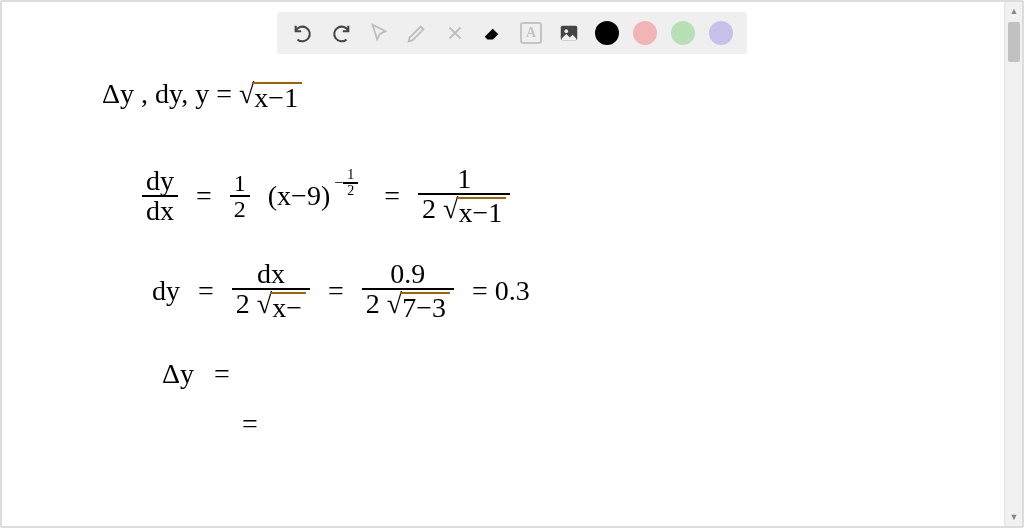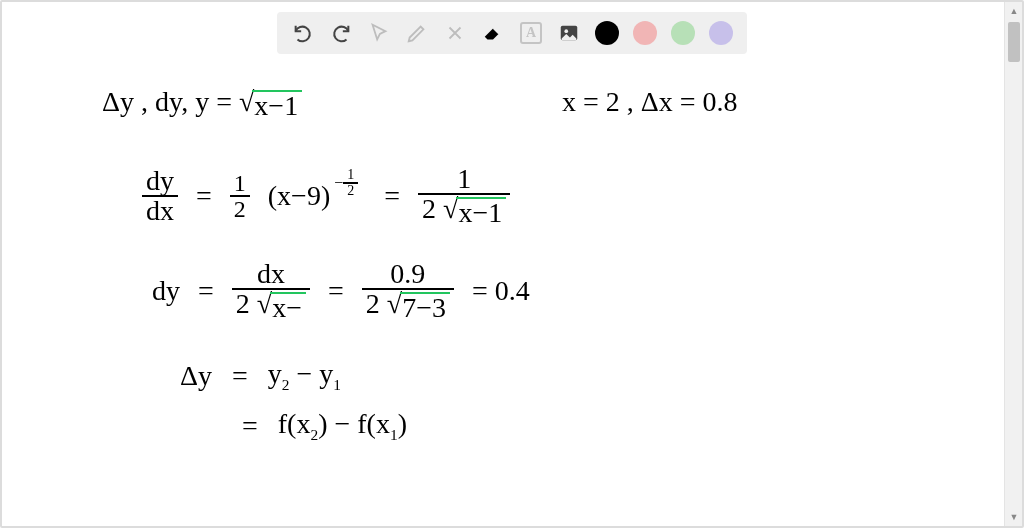--- a/index.html
+++ b/index.html
@@ -103,21 +103,21 @@
   }
   .sqrt {
     display: inline-flex;
     align-items: flex-start;
   }
   .sqrt .radsign {
     font-size: 1em;
     margin-right: -2px;
   }
   .sqrt .radicand {
-    border-top: 2px solid #22c55e;
+    border-top: 2px solid #a16207;
     padding: 0 4px 0 2px;
     margin-top: 2px;
   }
   .frac {
     display: inline-flex;
     flex-direction: column;
     align-items: center;
     vertical-align: middle;
   }
   .frac .num, .frac .den { padding: 0 4px; }
@@ -180,28 +180,27 @@
   </div>
 
   <div class="scrollbar-track">
     <div class="scrollbar-arrow-up">▲</div>
     <div class="scrollbar-thumb"></div>
     <div class="scrollbar-arrow-down">▼</div>
   </div>
 
   <div class="canvas">
 
-    <div class="hand" style="left:90px; top:20px;margin-top:8px;">
+    <div class="hand" style="left:90px; top:20px;">
       <span>Δy  ,  dy,    y =</span>
       <span class="sqrt">
         <span class="radsign">√</span>
           <span class="radicand">x−1</span>
       </span>
     </div>
-    <div class="hand" style="left:550px; top:28px;">x = 2 ,  Δx = 0.8</div>
 
     <div class="hand" style="left:130px; top:105px; display:flex; align-items:center; gap:18px;">
       <span class="frac">
         <span class="num">dy</span>
         <span class="bar"></span>
         <span class="den">dx</span>
       </span>
       <span>=</span>
       <span class="frac" style="font-size:24px;">
         <span class="num">1</span>
@@ -252,34 +251,27 @@
         <span class="num">0.9</span>
         <span class="bar"></span>
         <span class="den">
           <span>2</span>
           <span class="sqrt">
               <span class="radsign">√</span>
               <span class="radicand">7−3</span>
             </span>
         </span>
       </span>
-      <span>= 0.4</span>
-    </div>
-
-    <div class="hand" style="left:168px; top:300px; display:flex; align-items:center; gap:20px;">
+      <span>= 0.3</span>
+    </div>
+
+    <div class="hand" style="left:150px; top:300px; display:flex; align-items:flex-end; gap:20px;">
       <span>Δy</span>
       <span>=</span>
-      <span>
-        <span>y</span><span class="sub">2</span>
-        <span>− y</span><span class="sub">1</span>
-      </span>
     </div>
 
     <div class="hand" style="left:230px; top:350px; display:flex; align-items:center; gap:20px;">
       <span>=</span>
-      <span>
-        <span>f(x</span><span class="sub">2</span><span>) − f(x</span><span class="sub">1</span><span>)</span>
-      </span>
     </div>
 
   </div>
 
 </div>
 
 </body></html>

